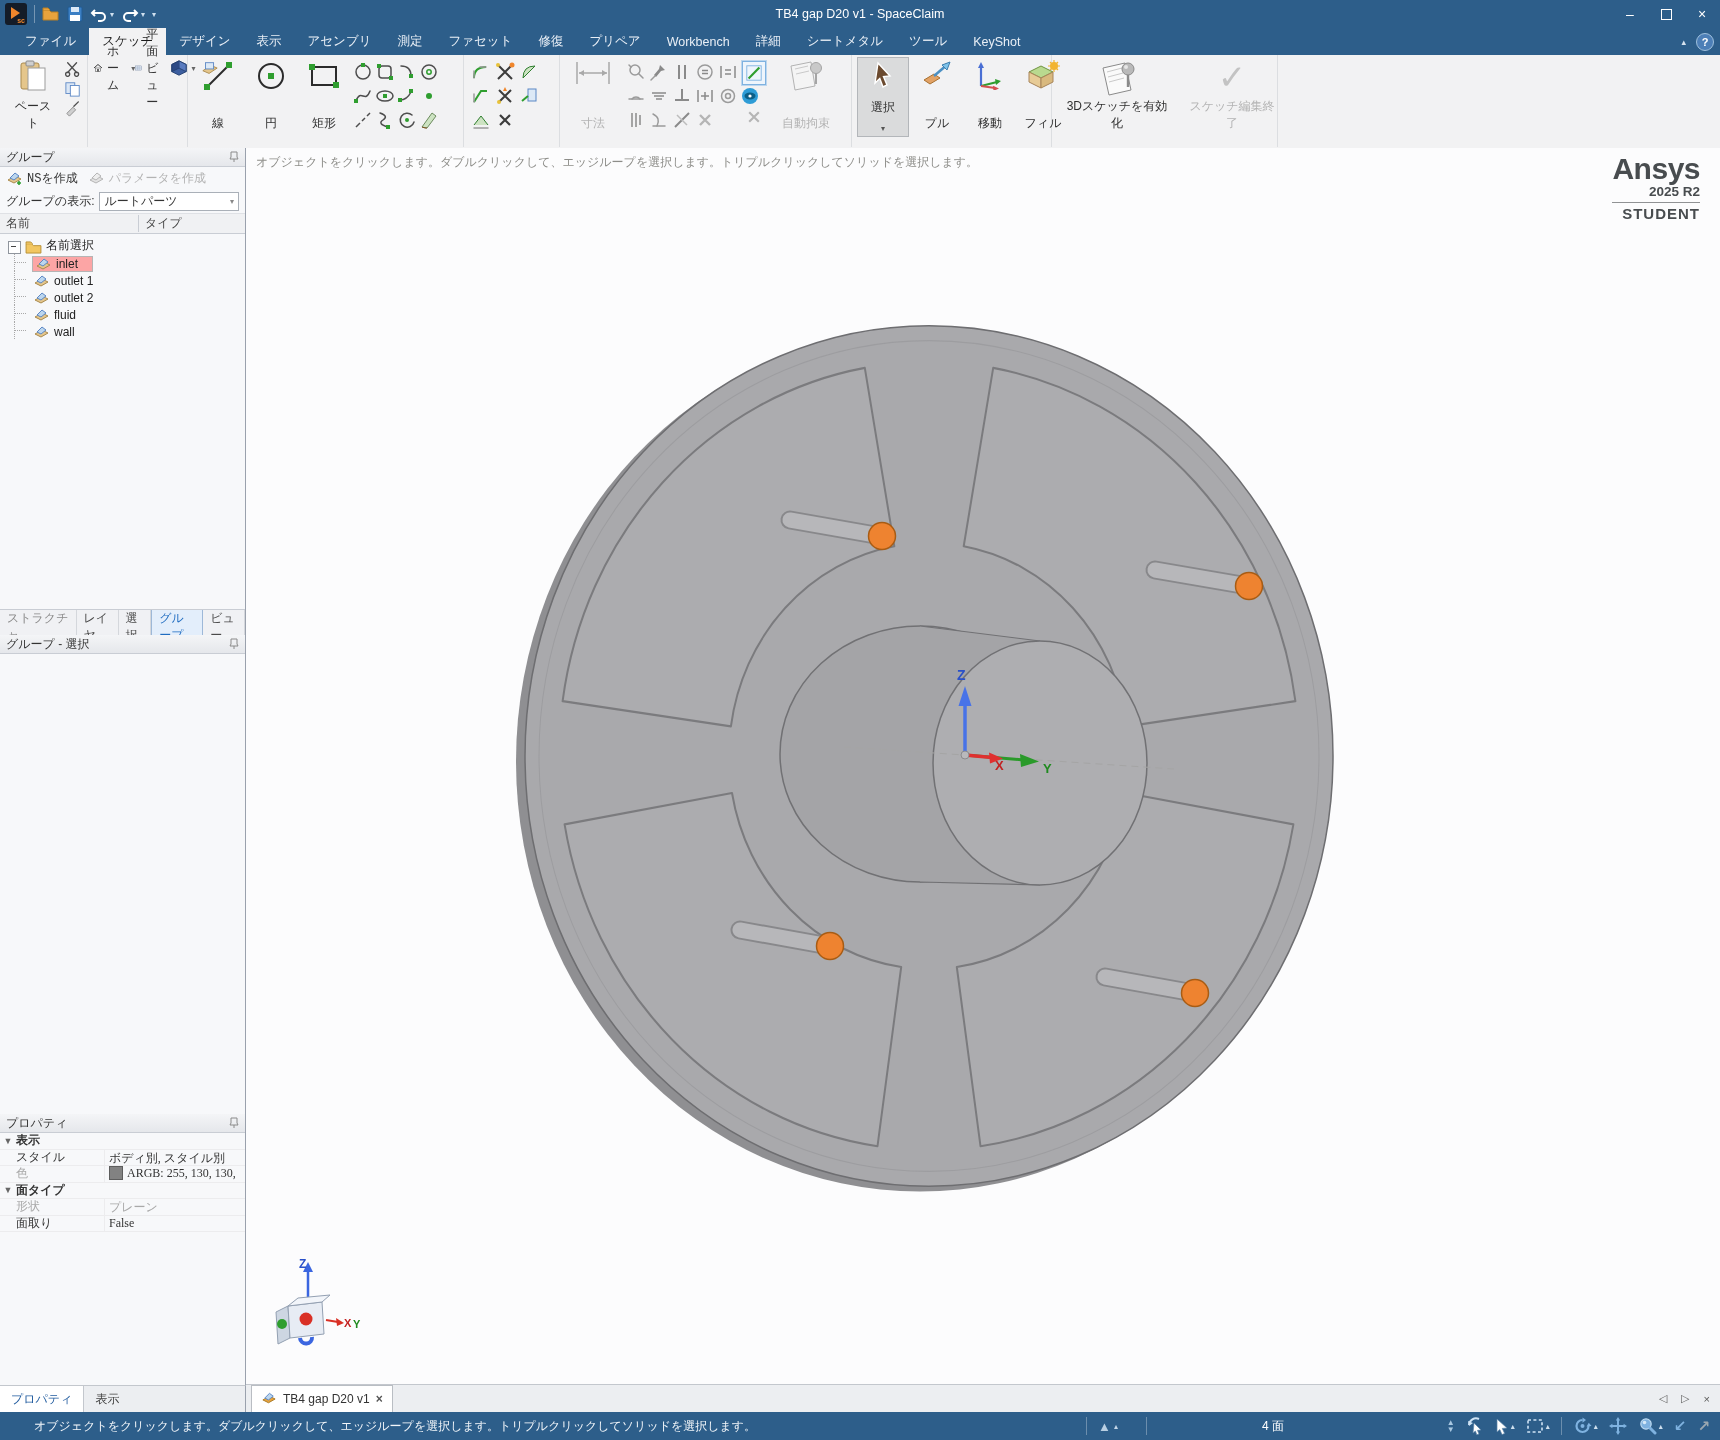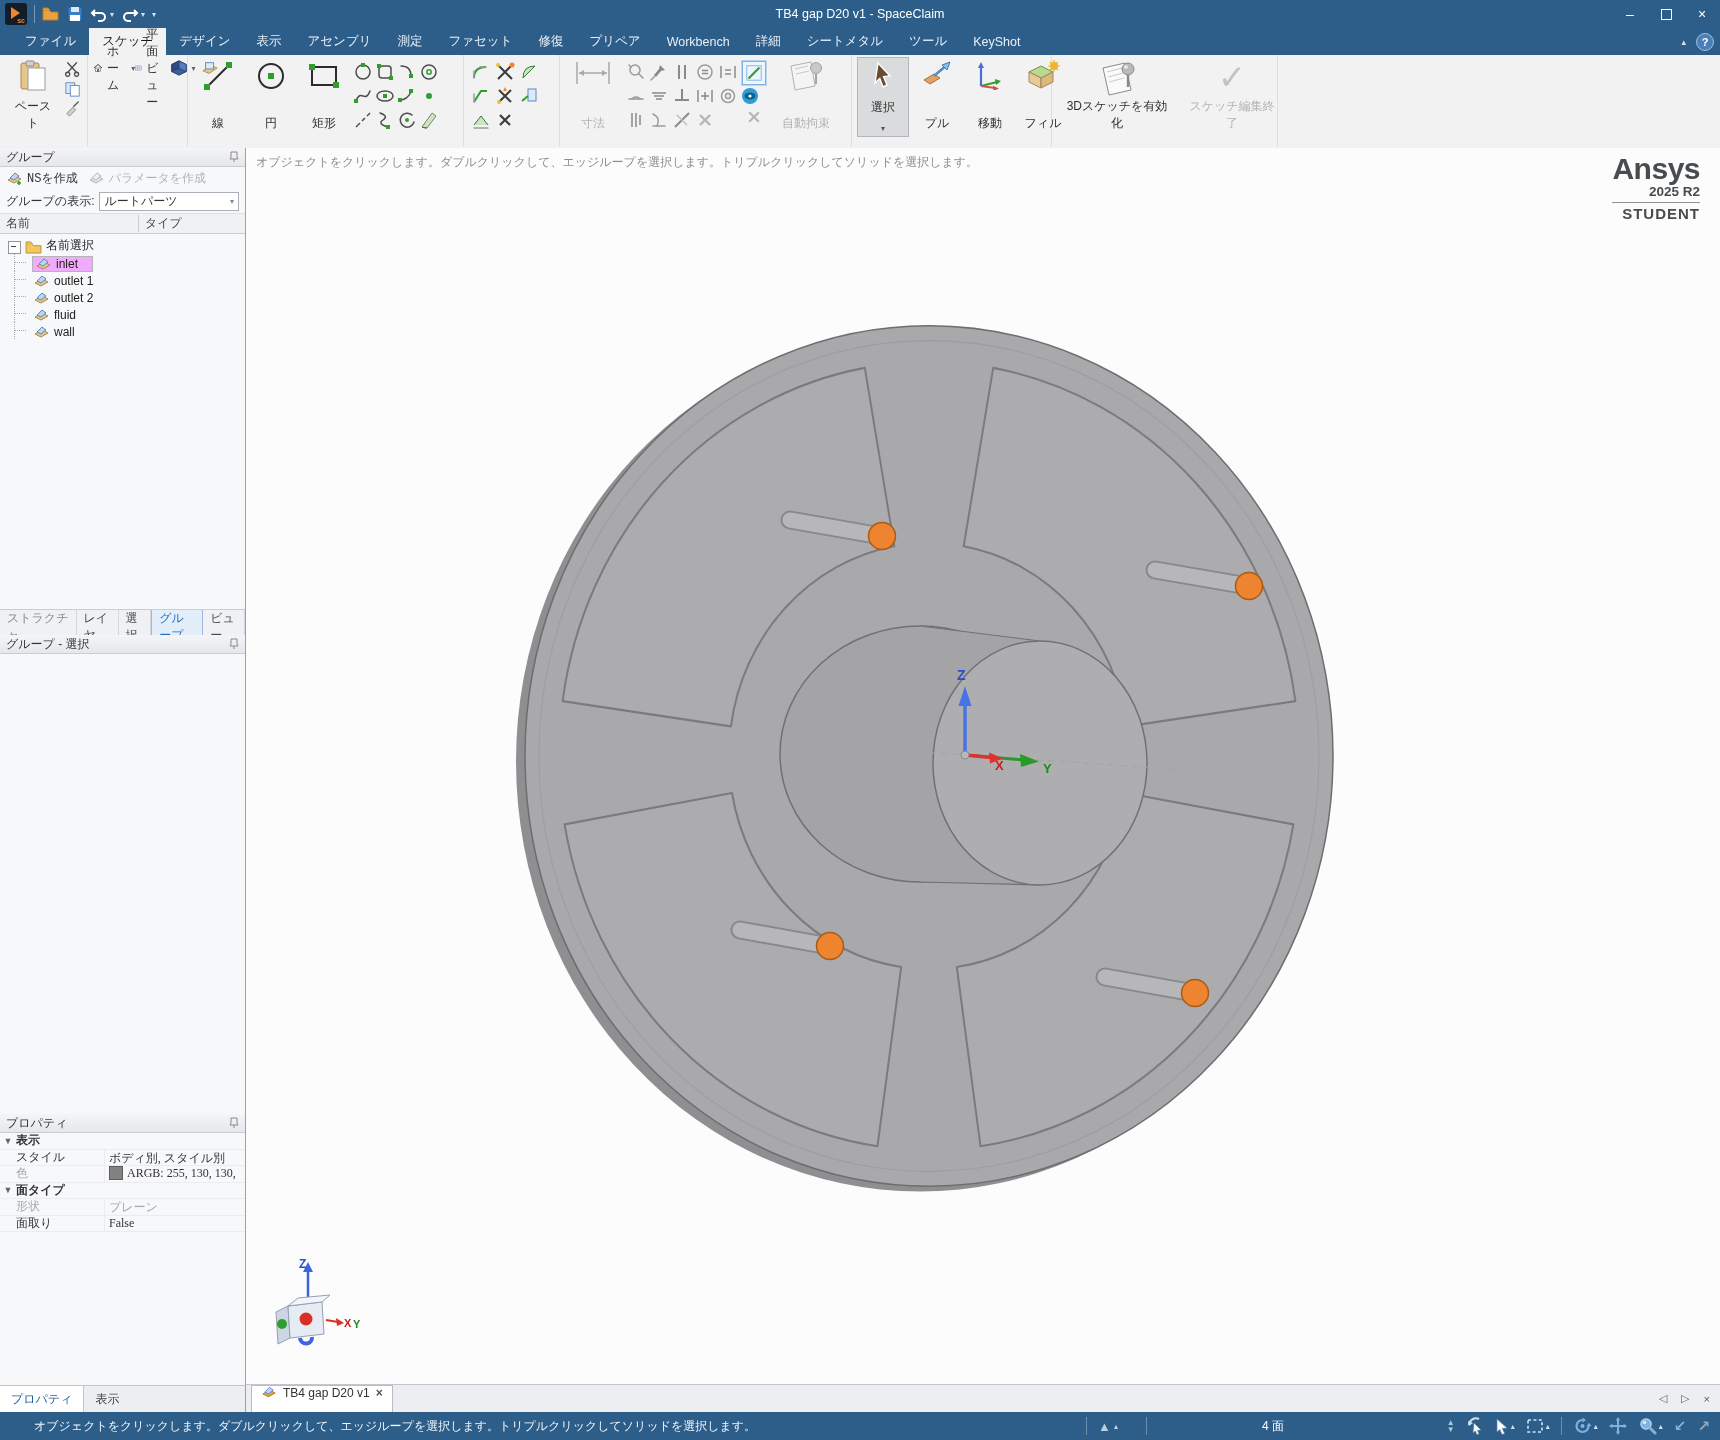--- a/index.html
+++ b/index.html
@@ -67,21 +67,21 @@
   .colhdr{height:19px;flex:none;background:#f0f1f3;border-bottom:1px solid #c9cdd4;border-top:1px solid #dfe1e5;
           display:flex;align-items:center;color:#444;}
   .colname{flex:1;padding-left:6px;}
   .coltype{width:100px;border-left:1px solid #c9cdd4;padding-left:6px;}
   .tree{height:372px;flex:none;padding-top:3px;overflow:hidden;}
   .trow{height:17px;display:flex;align-items:flex-end;gap:4px;padding-left:8px;color:#222;}
   .trow .conn{width:14px;height:17px;border-left:1px dotted #a9a9a9;position:relative;flex:none;margin-left:6px;}
   .trow .conn::after{content:"";position:absolute;left:0;top:8px;width:11px;border-top:1px dotted #a9a9a9;}
   .texp{width:11px;height:11px;border:1px solid #8f959d;background:#fff;position:relative;flex:none;}
   .texp::after{content:"";position:absolute;left:2px;top:4px;width:5px;border-top:1px solid #444;}
-  .tsel{background:#f0abfc;outline:1px solid #b5b5b5;padding:0 14px 0 2px;display:flex;align-items:center;gap:4px;}
+  .tsel{background:#fca5a5;outline:1px solid #b5b5b5;padding:0 14px 0 2px;display:flex;align-items:center;gap:4px;}
   .ptabs{height:25px;flex:none;border-top:1px solid #c9cdd4;display:flex;align-items:flex-start;background:#f0f1f4;color:#4a4a4a;}
   .ptab{display:flex;align-items:center;padding:0 7px;border-right:1px solid #d4d7dc;}
   .ptab.active{background:#e3eefb;color:#1f6cc0;border-left:1px solid #9db8d8;border-right:1px solid #9db8d8;}
   .ptab.trunc{color:#8a8a8a;}
   .filler1{height:460px;flex:none;}
   .filler2{flex:1;}
   
   .propwrap{flex:none;}
   .prow{height:15.5px;display:flex;align-items:center;border-bottom:1px solid #ececee;color:#333;}
   .prow .exp{width:16px;text-align:center;color:#666;font-size:9px;flex:none;}
@@ -91,21 +91,21 @@
   .muted{color:#a9a9a9;}
   .swatch{width:12px;height:12px;background:#828282;border:1px solid #5d5d5d;flex:none;}
   
   .lefttabs{position:absolute;left:0;bottom:28px;width:246px;height:27px;background:#eceef1;
             border-top:1px solid #c3c7cd;border-right:1px solid #9aa1ad;box-sizing:border-box;
             display:flex;align-items:stretch;}
   .ltab{display:flex;align-items:center;padding:0 11px;color:#444;}
   .ltab.active{background:#fff;color:#1f5a9e;border-right:1px solid #c3c7cd;}
   .doctabs{position:absolute;left:246px;right:0;bottom:28px;height:27px;background:#eceef1;
            border-top:1px solid #c3c7cd;display:flex;align-items:stretch;}
-  .doctab{display:flex;align-items:flex-start;gap:6px;background:#fff;border:1px solid #b9bdc3;border-bottom:none;
+  .doctab{display:flex;align-items:center;gap:6px;background:#fff;border:1px solid #b9bdc3;border-bottom:none;
           margin-left:5px;padding:0 9px;color:#333;}
   .doctab .x{color:#555;font-weight:bold;font-size:12px;}
   .doctabs-right{position:absolute;right:10px;top:0;height:27px;display:flex;align-items:center;gap:14px;color:#5b5b5b;font-size:11px;}
   
   .statusbar{position:absolute;left:0;bottom:0;width:100%;height:28px;background:#2d5e8a;color:#fff;}
   .sb-msg{position:absolute;left:34px;top:0;height:28px;display:flex;align-items:center;font-size:12px;color:#f2f6fa;}
   .sb-sep{position:absolute;top:5px;width:1px;height:18px;background:rgba(255,255,255,.3);}
   .sb-tri{position:absolute;left:1098px;top:0;height:28px;display:flex;align-items:center;gap:3px;color:#c3d6e8;}
   .sb-faces{position:absolute;left:1262px;top:0;height:28px;display:flex;align-items:center;color:#fff;}
   .sb-icons{position:absolute;right:10px;top:0;height:28px;display:flex;align-items:center;gap:11px;}

